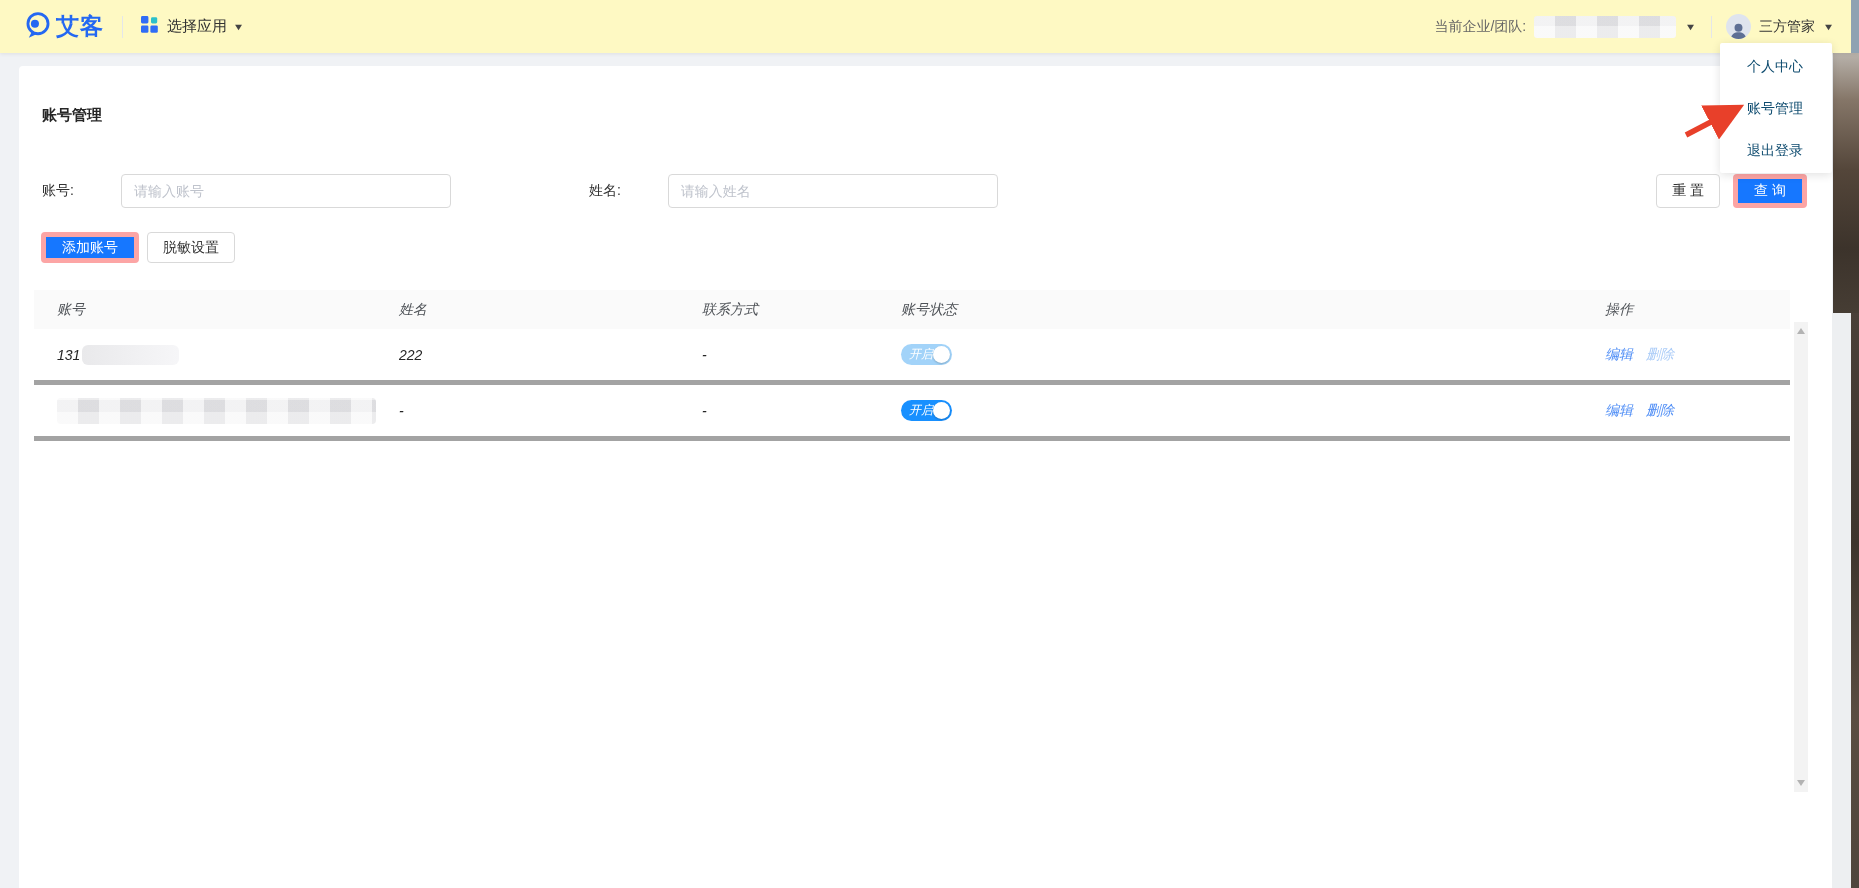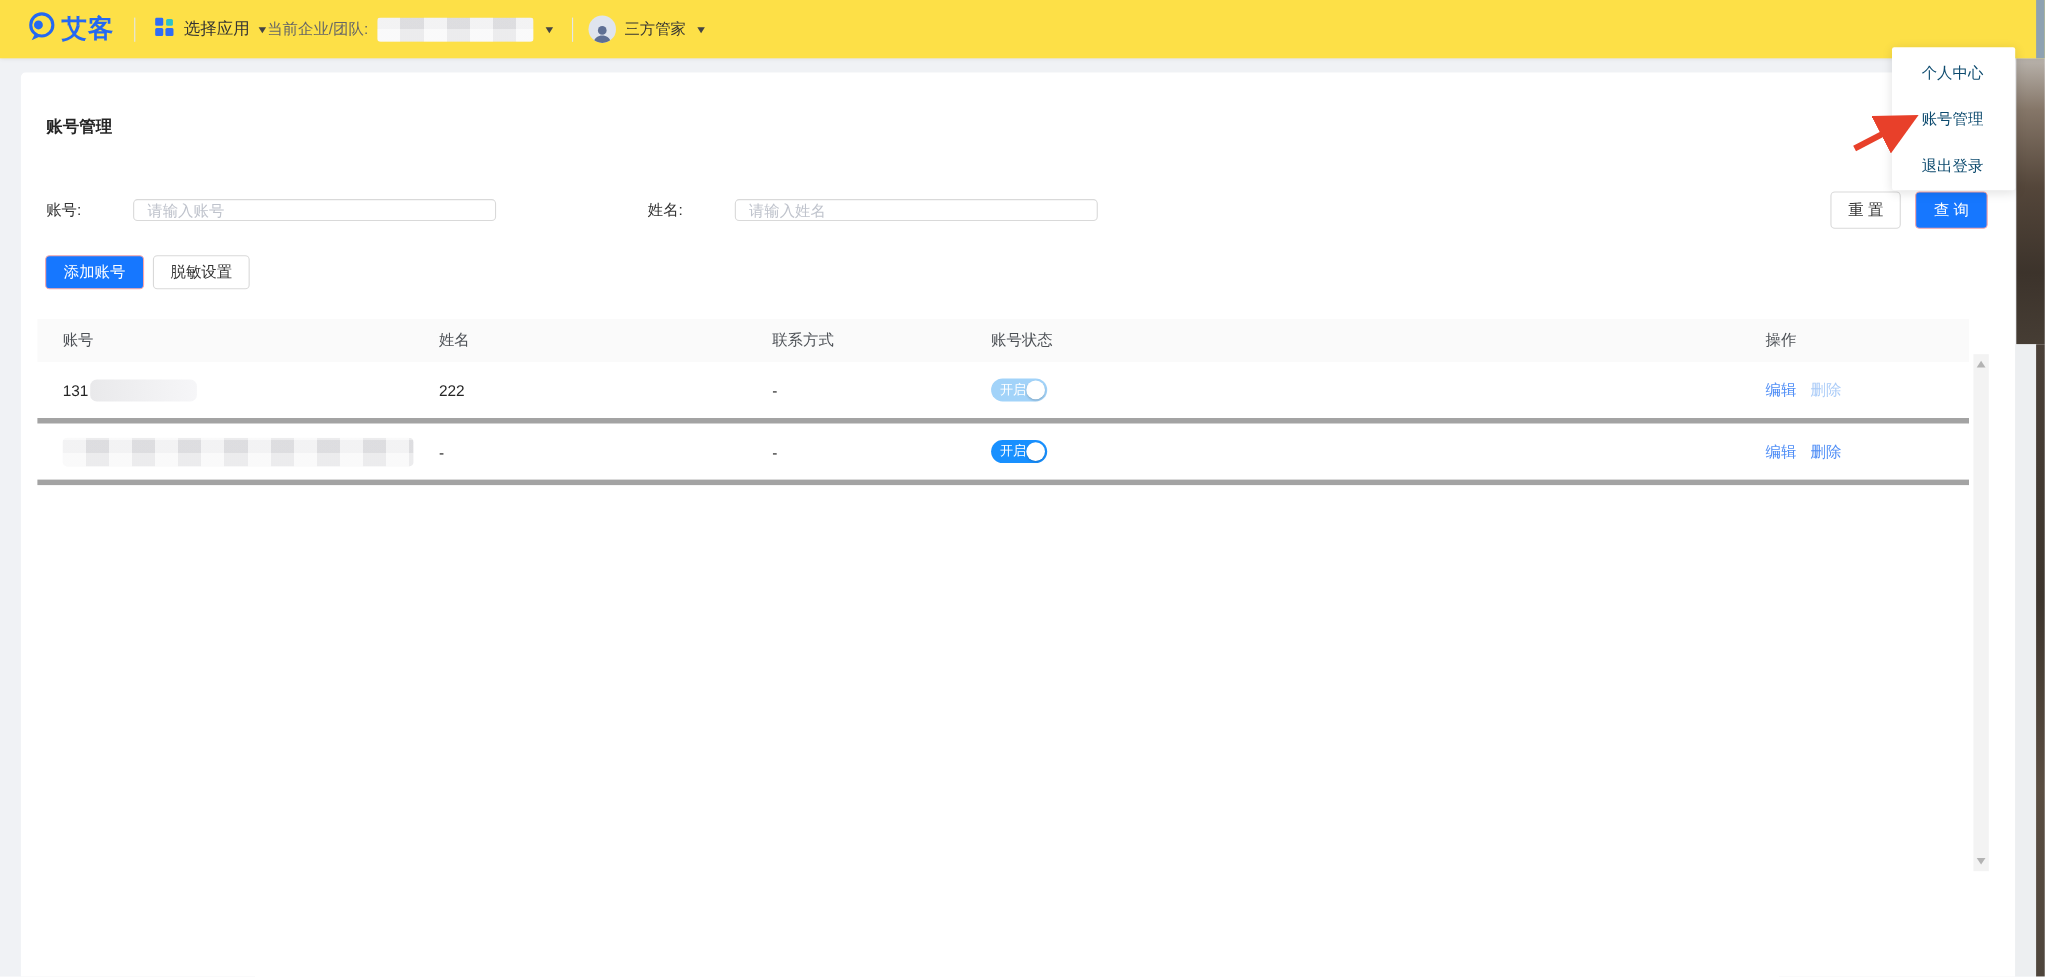--- a/index.html
+++ b/index.html
@@ -1,21 +1,21 @@
 <!DOCTYPE html>
 <html><head>
 <meta charset="utf-8">
 <style>
   * { margin:0; padding:0; box-sizing:border-box; }
   body { font-family:"Liberation Sans","DejaVu Sans",sans-serif; }
   .screen { position:relative; width:1859px; height:888px; background:#f0f2f5; overflow:hidden; }
 
   
-  .topbar { position:absolute; top:0; left:0; width:1859px; height:53px; background:#fde047;
-            display:flex; align-items:center; padding:0 26px 0 24px;
+  .topbar { position:absolute; top:0; left:0; width:1859px; height:53px; background:#fef9c3;
+            display:flex; align-items:center; justify-content:space-between; padding:0 26px 0 24px;
             box-shadow:0 1px 4px rgba(0,0,0,.08); z-index:5; }
   .tb-left, .tb-right { display:flex; align-items:center; }
   .logo { display:flex; align-items:center; }
   .logo-text { color:#2468f2; font-size:23px; font-weight:bold; margin-left:4px; letter-spacing:1px; }
   .v-div { width:1px; height:22px; background:#e4e6ea; margin:0 18px; }
   .app-switch { display:flex; align-items:center; cursor:pointer; }
   .app-switch-label { font-size:15px; color:#333; margin:0 7px 0 9px; }
   .caret { font-size:9px; color:#444; transform:scaleX(1.3); }
   .team-label { font-size:14px; color:#666; }
   .blur { background:#ebebed;
@@ -43,40 +43,40 @@
   .edge-dark { position:absolute; left:1851px; top:313px; width:8px; height:575px; z-index:4;
                background:linear-gradient(180deg,#4a4038 0%, #3d352d 40%, #5a4d41 70%, #4e453c 100%); }
 
   
   .card { position:absolute; left:19px; top:66px; width:1813px; height:822px; background:#fff;
           border-radius:4px 4px 0 0; z-index:1; }
   .page-title { position:absolute; left:23px; top:40px; font-size:15px; color:#262626; font-weight:bold; }
 
   .search-row { position:absolute; left:23px; top:108px; right:25px; height:34px; display:flex; align-items:center;gap:38px; }
   .f-label { font-size:14px; color:#333; margin-right:9px; }
-  .f-input { width:330px; height:20px; border:1px solid #d9d9d9; border-radius:4px; padding:0 12px;
+  .f-input { width:330px; height:34px; border:1px solid #d9d9d9; border-radius:4px; padding:0 12px;
              font-size:14px; color:#333; outline:none; font-family:inherit; }
   .f-input::placeholder { color:#bfc3cc; }
   .gap-field { margin-left:100px; }
   .search-actions { margin-left:auto; display:flex; align-items:center; }
   .btn { height:34px; border-radius:4px; font-size:14px; cursor:pointer; font-family:inherit; }
   .btn-default { background:#fff; border:1px solid #d9d9d9; color:#333; padding:0 15px; }
-  .btn-primary { background:#1677ff; border:1px solid #fca5a5; color:#fff; padding:0 16px; }
+  .btn-primary { background:#1677ff; border:5px solid #fca5a5; color:#fff; padding:0 16px; }
   .btn-reset { margin-right:13px; }
 
   .toolbar { position:absolute; left:22px; top:166px; display:flex; align-items:center; }
   .btn-sm { height:31px; }
   .btn-add { margin-right:8px; }
 
   
   .table { position:absolute; left:15px; top:224px; width:1756px; }
   .thead, .trow { display:grid; grid-template-columns:342px 303px 199px 704px 1fr; align-items:center; }
   .thead { height:39px; background:#fafafa; color:#4d5156; font-size:14px; }
   .trow { height:56px; border-bottom:5px solid #a3a3a3; font-size:14px; color:#262626; }
-  .cell { padding-left:23px; display:flex; align-items:center; }
+  .cell { padding-left:23px; display:flex; align-items:center;font-style:italic; }
   .blur-sm { width:97px; height:20px; border-radius:6px; margin-left:2px;
              background:linear-gradient(90deg,#e9e9eb 0%,#f1f1f3 60%,#f6f6f8 100%); }
   .blur-lg { width:344px; height:26px; border-radius:4px; }
 
   .toggle { position:relative; width:51px; height:21px; border-radius:11px; cursor:pointer;
             display:flex; align-items:center; }
   .toggle-on { background:#1890ff; }
   .toggle-on-disabled { background:#a2d3f9; cursor:not-allowed; }
   .toggle-txt { color:#fff; font-size:12px; margin-left:8px; }
   .toggle-knob { position:absolute; right:2px; top:2px; width:17px; height:17px; border-radius:50%; background:#fff;

